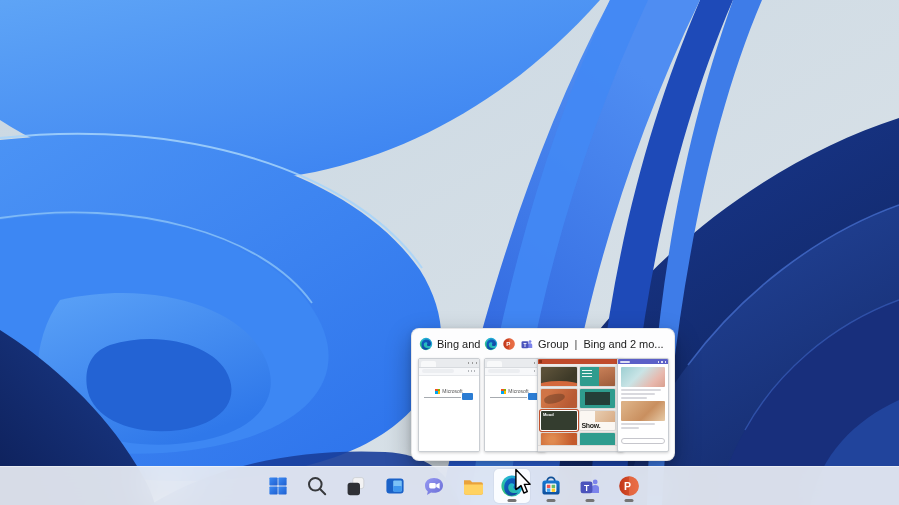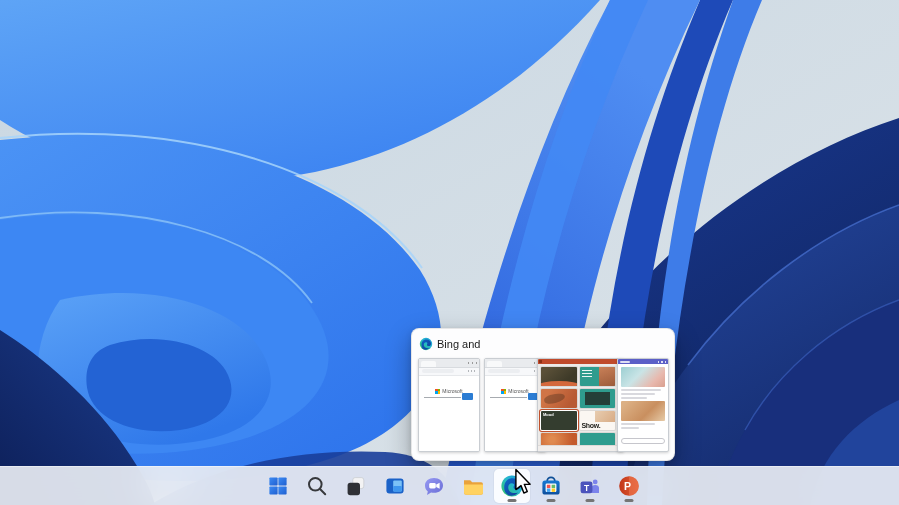--- a/index.html
+++ b/index.html
@@ -251,20 +251,34 @@
 
   <div class="flyout">
 
     <div class="fly-title ft1">
       <svg>
           <use href="#i-edge"></use>
         </svg>
       <span>Bing and...</span>
     </div>
 
+    <div class="fly-title ft2">
+      <svg>
+          <use href="#i-edge"></use>
+        </svg>
+      <svg>
+          <use href="#i-ppt"></use>
+        </svg>
+      <svg>
+          <use href="#i-teams"></use>
+        </svg>
+      <span>Group</span>
+      <span class="sep">|</span>
+      <span>Bing and 2 mo...</span>
+    </div>
 
     <div class="thumb th-e1">
       <div class="e-chrome">
           <span class="e-tab"></span>
           <span class="e-ctl"></span>
         </div>
       <div class="e-addr">
           <span class="e-pill"></span>
           <span class="e-ai"></span>
         </div>

